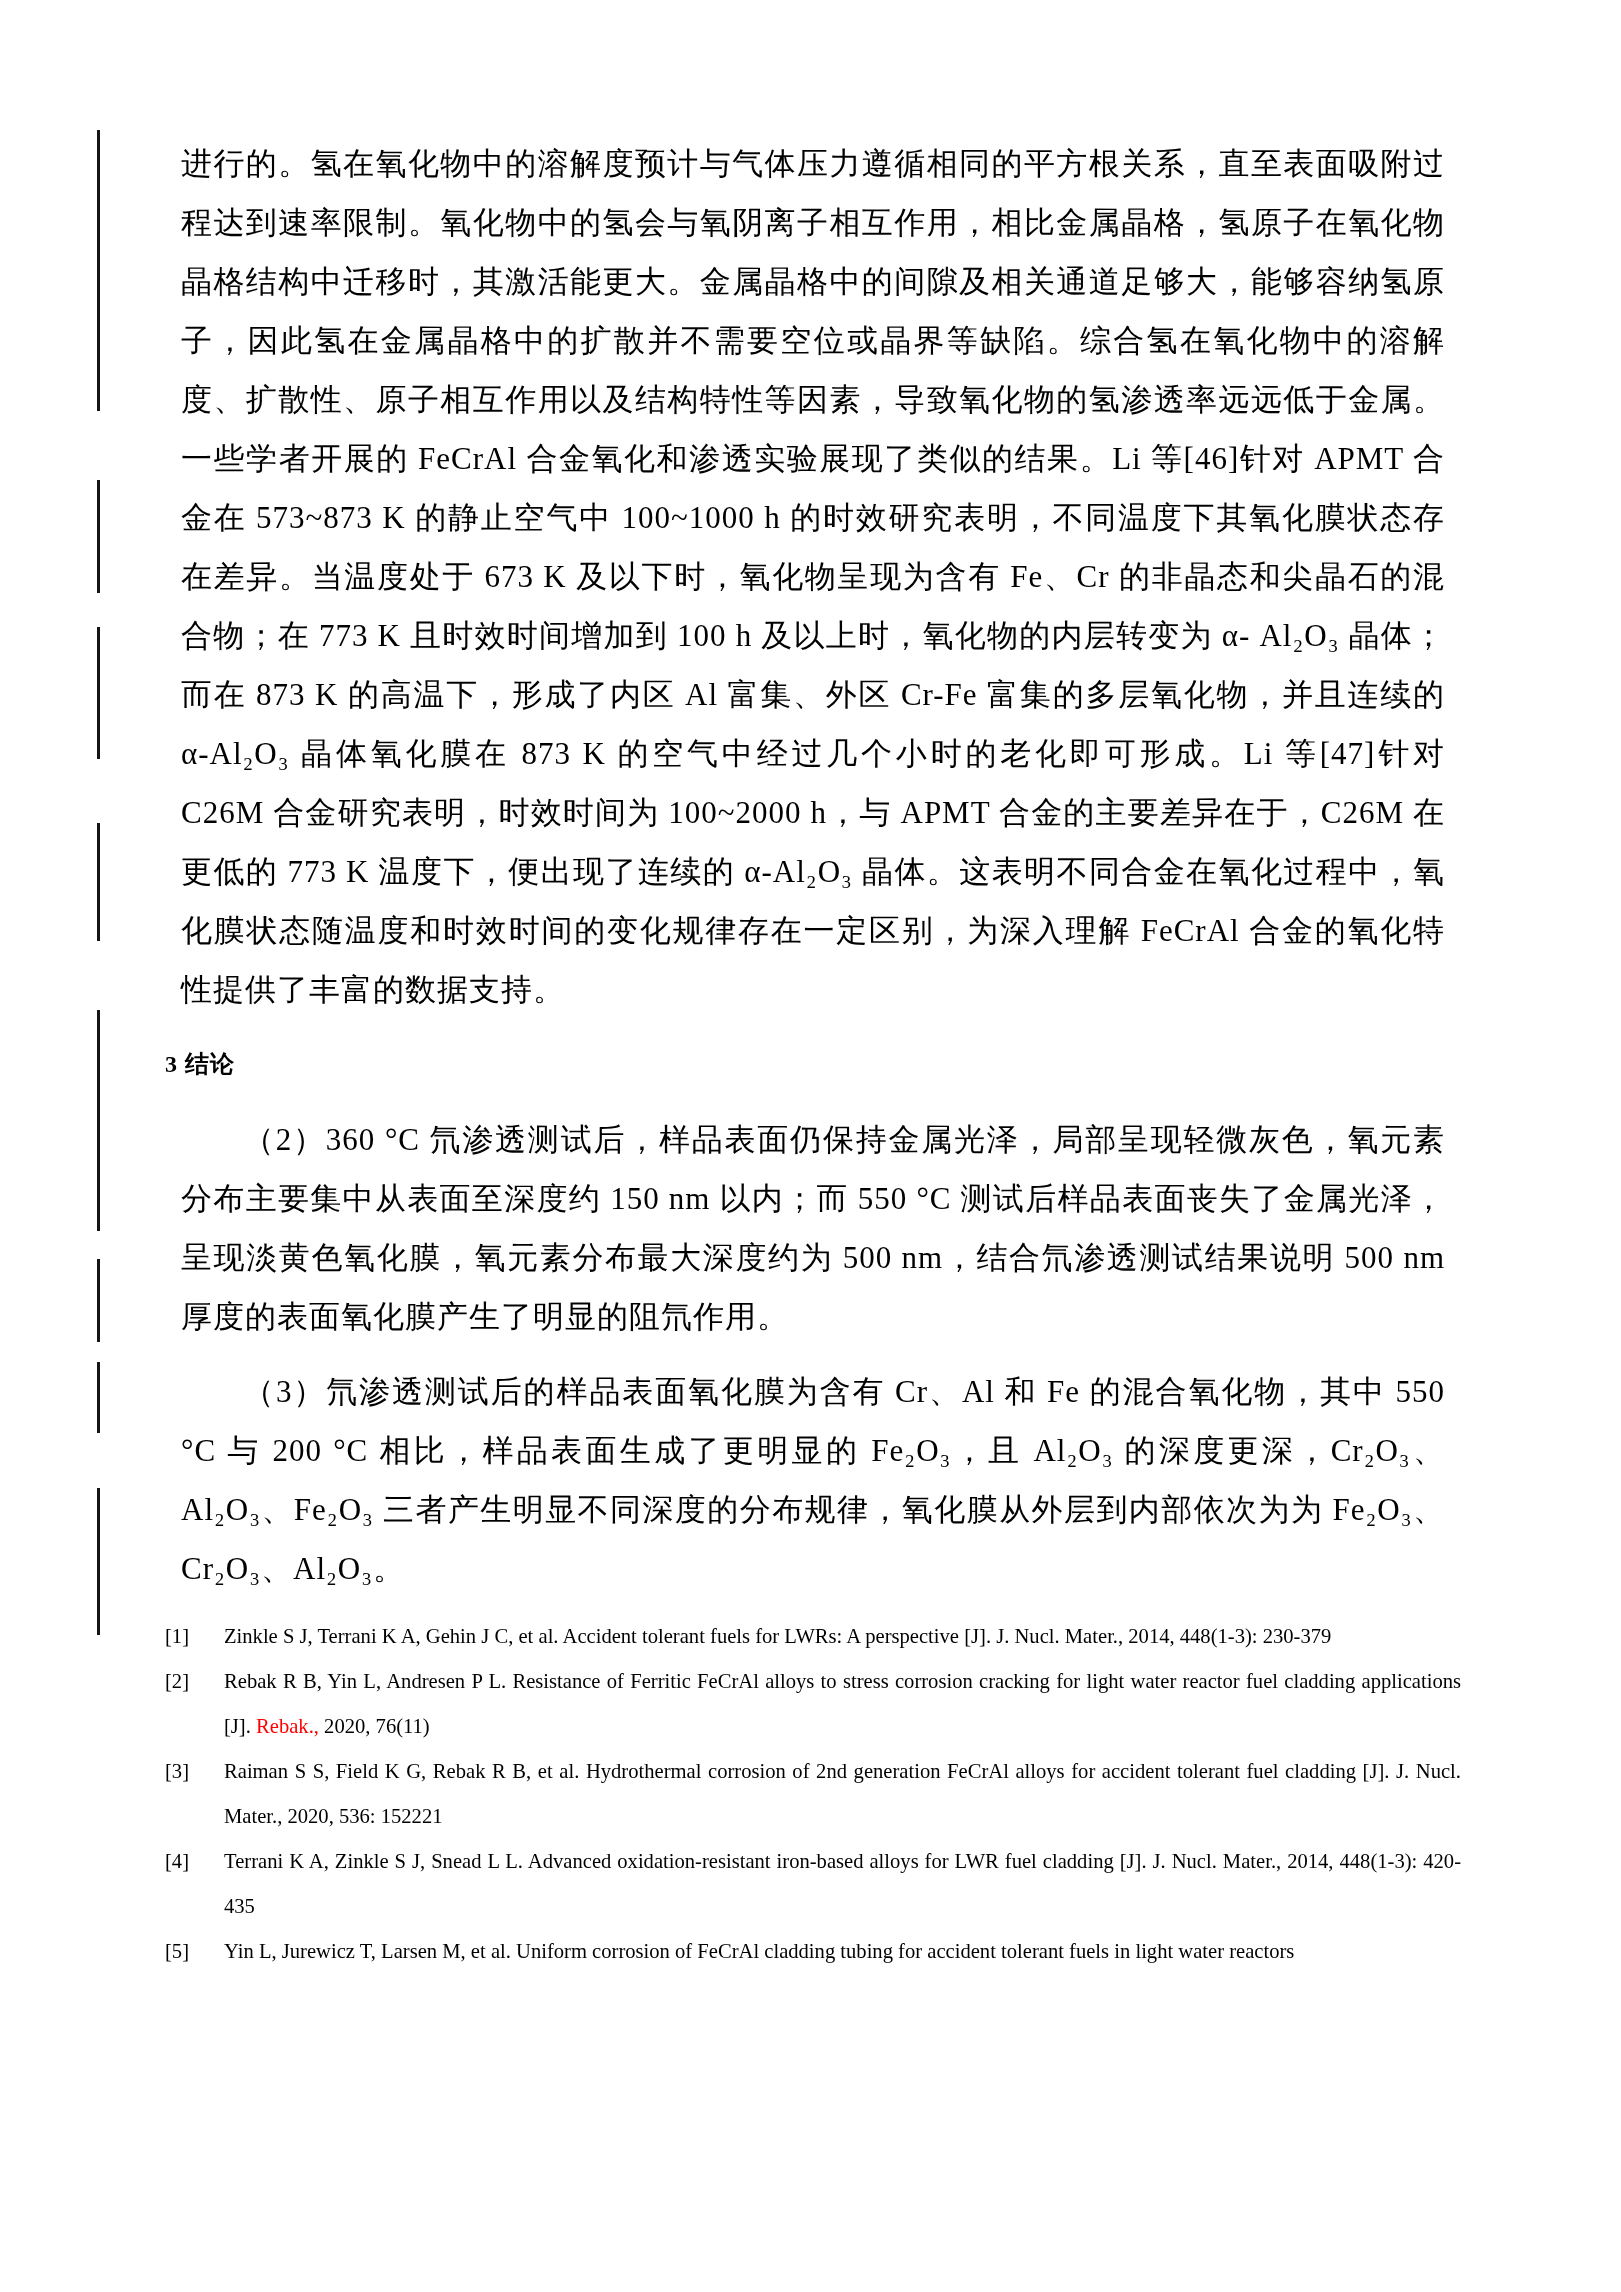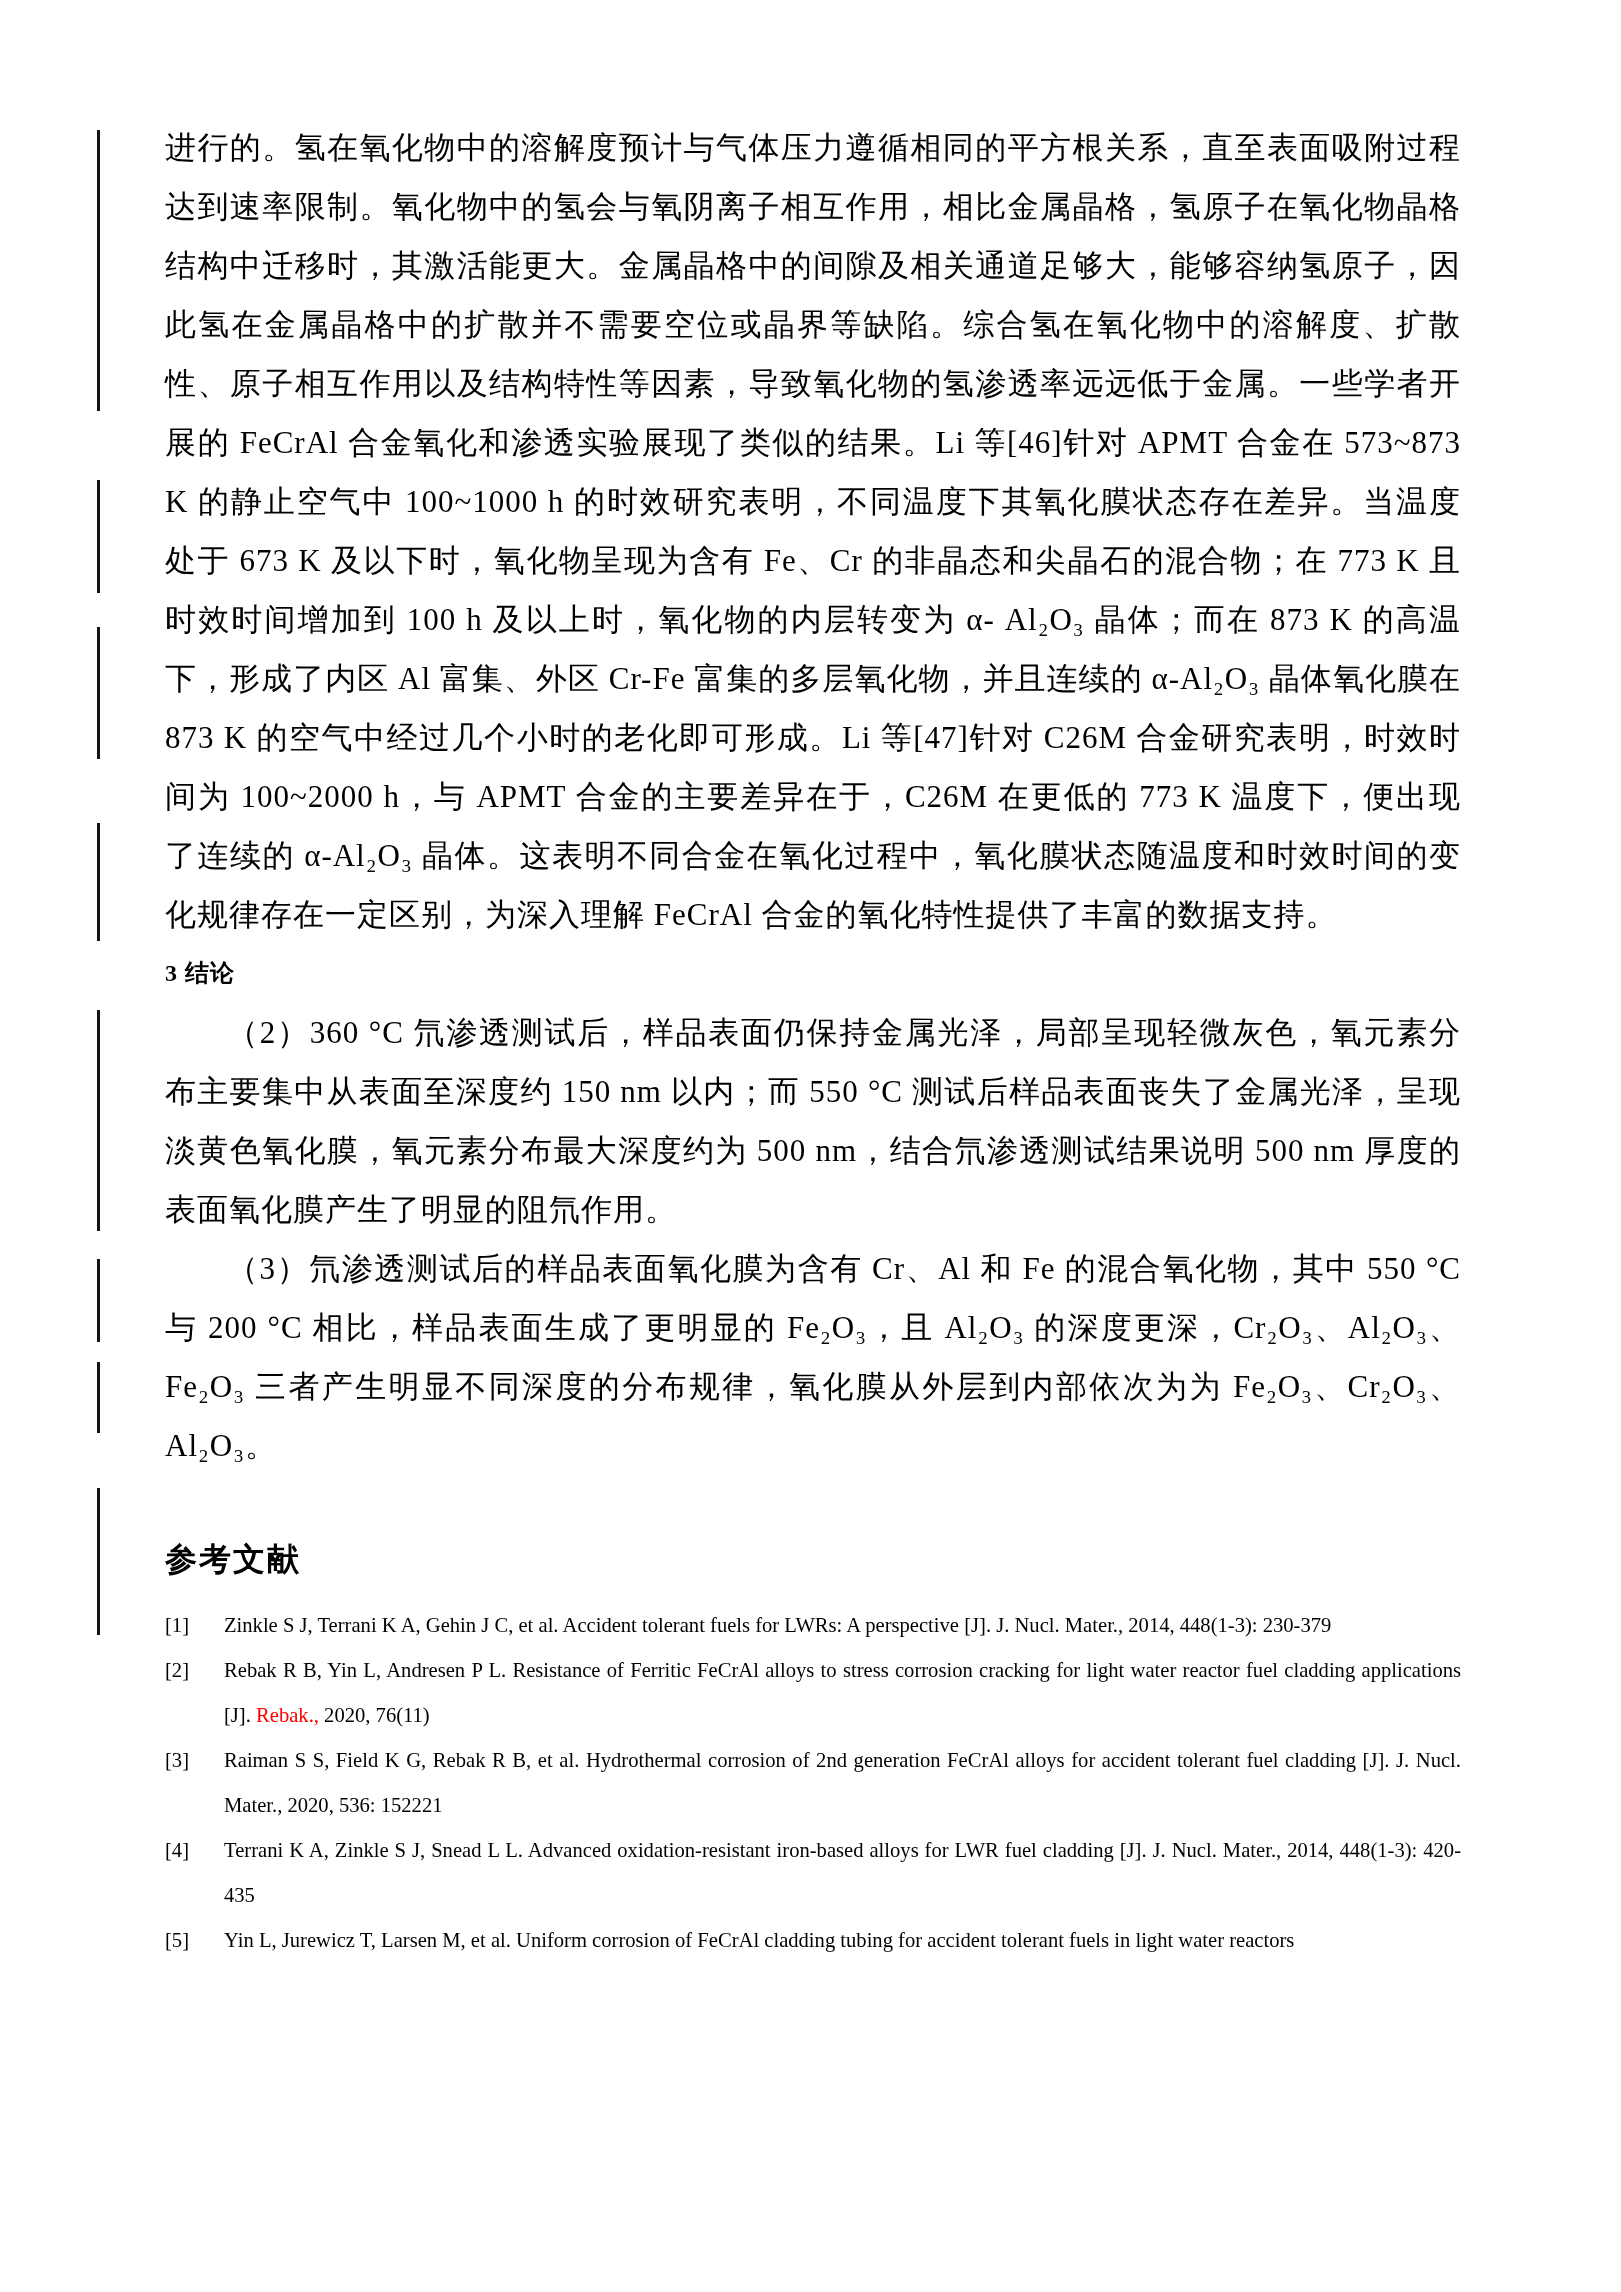--- a/index.html
+++ b/index.html
@@ -17,21 +17,21 @@
     position: absolute;
     left: 165px;
     top: 118px;
     width: 1296px;
   }
   .body-par {
     font-size: 31px;
     letter-spacing: 1px;
     line-height: 59px;
     text-align: justify;
-    margin: 0;
+    margin: 16px;
   }
   .indent { text-indent: 2em; }
   .sec-heading {
     font-size: 24px;
     font-weight: bold;
     line-height: 59px;
     letter-spacing: 1px;
     margin: 0;
   }
   .refs-heading {
@@ -73,21 +73,20 @@
 
   <p class="body-par">进行的。氢在氧化物中的溶解度预计与气体压力遵循相同的平方根关系，直至表面吸附过程达到速率限制。氧化物中的氢会与氧阴离子相互作用，相比金属晶格，氢原子在氧化物晶格结构中迁移时，其激活能更大。金属晶格中的间隙及相关通道足够大，能够容纳氢原子，因此氢在金属晶格中的扩散并不需要空位或晶界等缺陷。综合氢在氧化物中的溶解度、扩散性、原子相互作用以及结构特性等因素，导致氧化物的氢渗透率远远低于金属。一些学者开展的 FeCrAl 合金氧化和渗透实验展现了类似的结果。Li 等[46]针对 APMT 合金在 573~873 K 的静止空气中 100~1000 h 的时效研究表明，不同温度下其氧化膜状态存在差异。当温度处于 673 K 及以下时，氧化物呈现为含有 Fe、Cr 的非晶态和尖晶石的混合物；在 773 K 且时效时间增加到 100 h 及以上时，氧化物的内层转变为 α- Al₂O₃ 晶体；而在 873 K 的高温下，形成了内区 Al 富集、外区 Cr-Fe 富集的多层氧化物，并且连续的 α-Al₂O₃ 晶体氧化膜在 873 K 的空气中经过几个小时的老化即可形成。Li 等[47]针对 C26M 合金研究表明，时效时间为 100~2000 h，与 APMT 合金的主要差异在于，C26M 在更低的 773 K 温度下，便出现了连续的 α-Al₂O₃ 晶体。这表明不同合金在氧化过程中，氧化膜状态随温度和时效时间的变化规律存在一定区别，为深入理解 FeCrAl 合金的氧化特性提供了丰富的数据支持。</p>
 
   <h2 class="sec-heading">3 结论</h2>
 
 
   <p class="body-par indent">（2）360 °C 氘渗透测试后，样品表面仍保持金属光泽，局部呈现轻微灰色，氧元素分布主要集中从表面至深度约 150 nm 以内；而 550 °C 测试后样品表面丧失了金属光泽，呈现淡黄色氧化膜，氧元素分布最大深度约为 500 nm，结合氘渗透测试结果说明 500 nm 厚度的表面氧化膜产生了明显的阻氘作用。</p>
 
   <p class="body-par indent">（3）氘渗透测试后的样品表面氧化膜为含有 Cr、Al 和 Fe 的混合氧化物，其中 550 °C 与 200 °C 相比，样品表面生成了更明显的 Fe₂O₃，且 Al₂O₃ 的深度更深，Cr₂O₃、Al₂O₃、Fe₂O₃ 三者产生明显不同深度的分布规律，氧化膜从外层到内部依次为为 Fe₂O₃、Cr₂O₃、Al₂O₃。</p>
 
-  <h2 class="refs-heading">参考文献</h2>
 
   <div class="ref-list">
 
     <div class="ref-item">
       <span class="ref-num">[1]</span>
       <span class="ref-body"><span>Zinkle S J, Terrani K A, Gehin J C, et al. Accident tolerant fuels for LWRs: A perspective [J]. J. Nucl. Mater., 2014, 448(1-3): 230-379</span><span class="ref-red"></span><span></span></span>
     </div>
 
     <div class="ref-item">
       <span class="ref-num">[2]</span>

